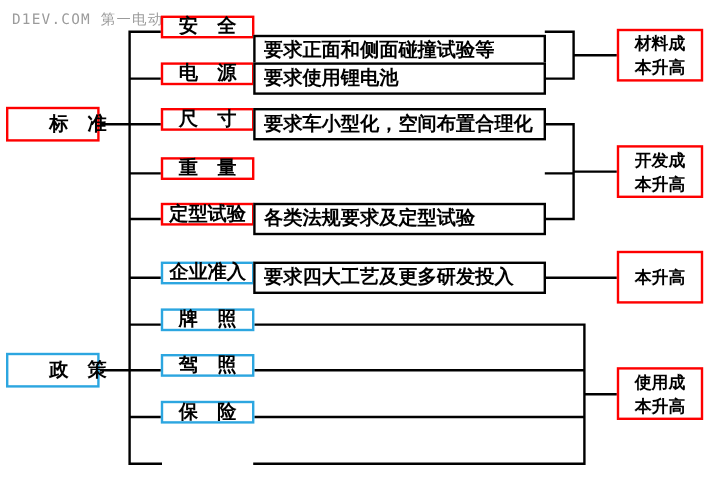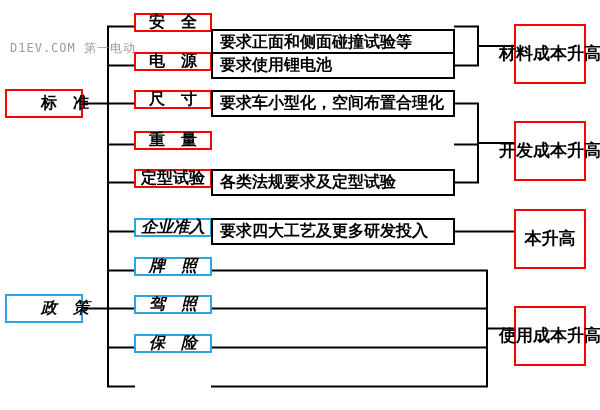--- a/index.html
+++ b/index.html
@@ -24,36 +24,36 @@
     border:2px solid #000;
     display:flex;
     align-items:center;
     justify-content:center;
     font-weight:bold;
     font-size:16px;
     color:#000;
     white-space:nowrap;
   }
   .red{border-color:var(--red);}
-  .blue{border-color:var(--blue);font-style:italic;}
+  .blue{border-color:var(--blue);}
   .root-box{left:5px;width:78px;height:29px;padding-left:42px;}
   .label-box{left:134px;width:78px;height:19px;}
   .desc-box{left:211px;width:244px;height:27px;justify-content:flex-start;padding-left:7px;}
   .outcome{
-    left:514px;width:72px;height:60px;
+    left:514px;width:72px;height:44px;
     border-color:var(--red);
-    font-size:17px;line-height:20px;
+    flex-direction:column;
+    font-size:14px;line-height:20px;
   }
   .watermark{
     position:absolute;left:10px;top:8px;
     color:var(--wm);
     font-family:"DejaVu Sans Mono","Liberation Mono",monospace;
     font-size:12px;
     letter-spacing:1px;
-    margin-top:32px;
   }
 </style>
 </head>
 <body>
 
 <div class="canvas">
 
   <svg class="connectors" width="600" height="410" viewBox="0 0 600 410">
     <path fill="none" stroke="#000000" stroke-width="2" stroke-linecap="square" d="
       M108 26.5 V386.5

